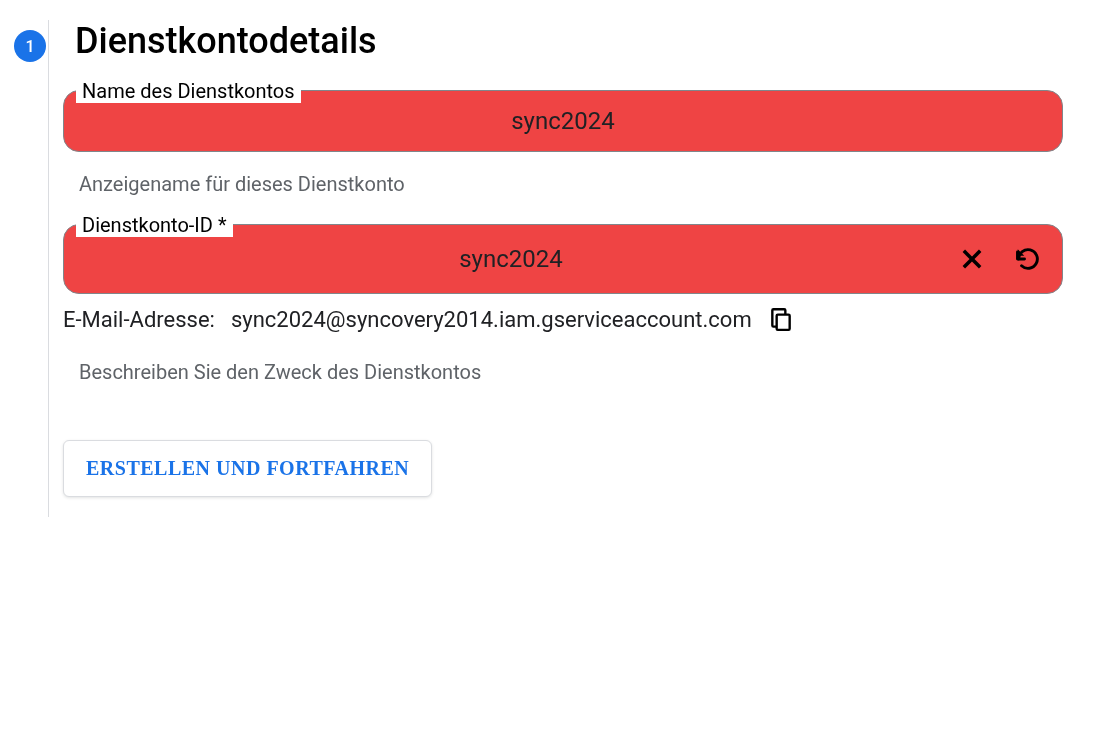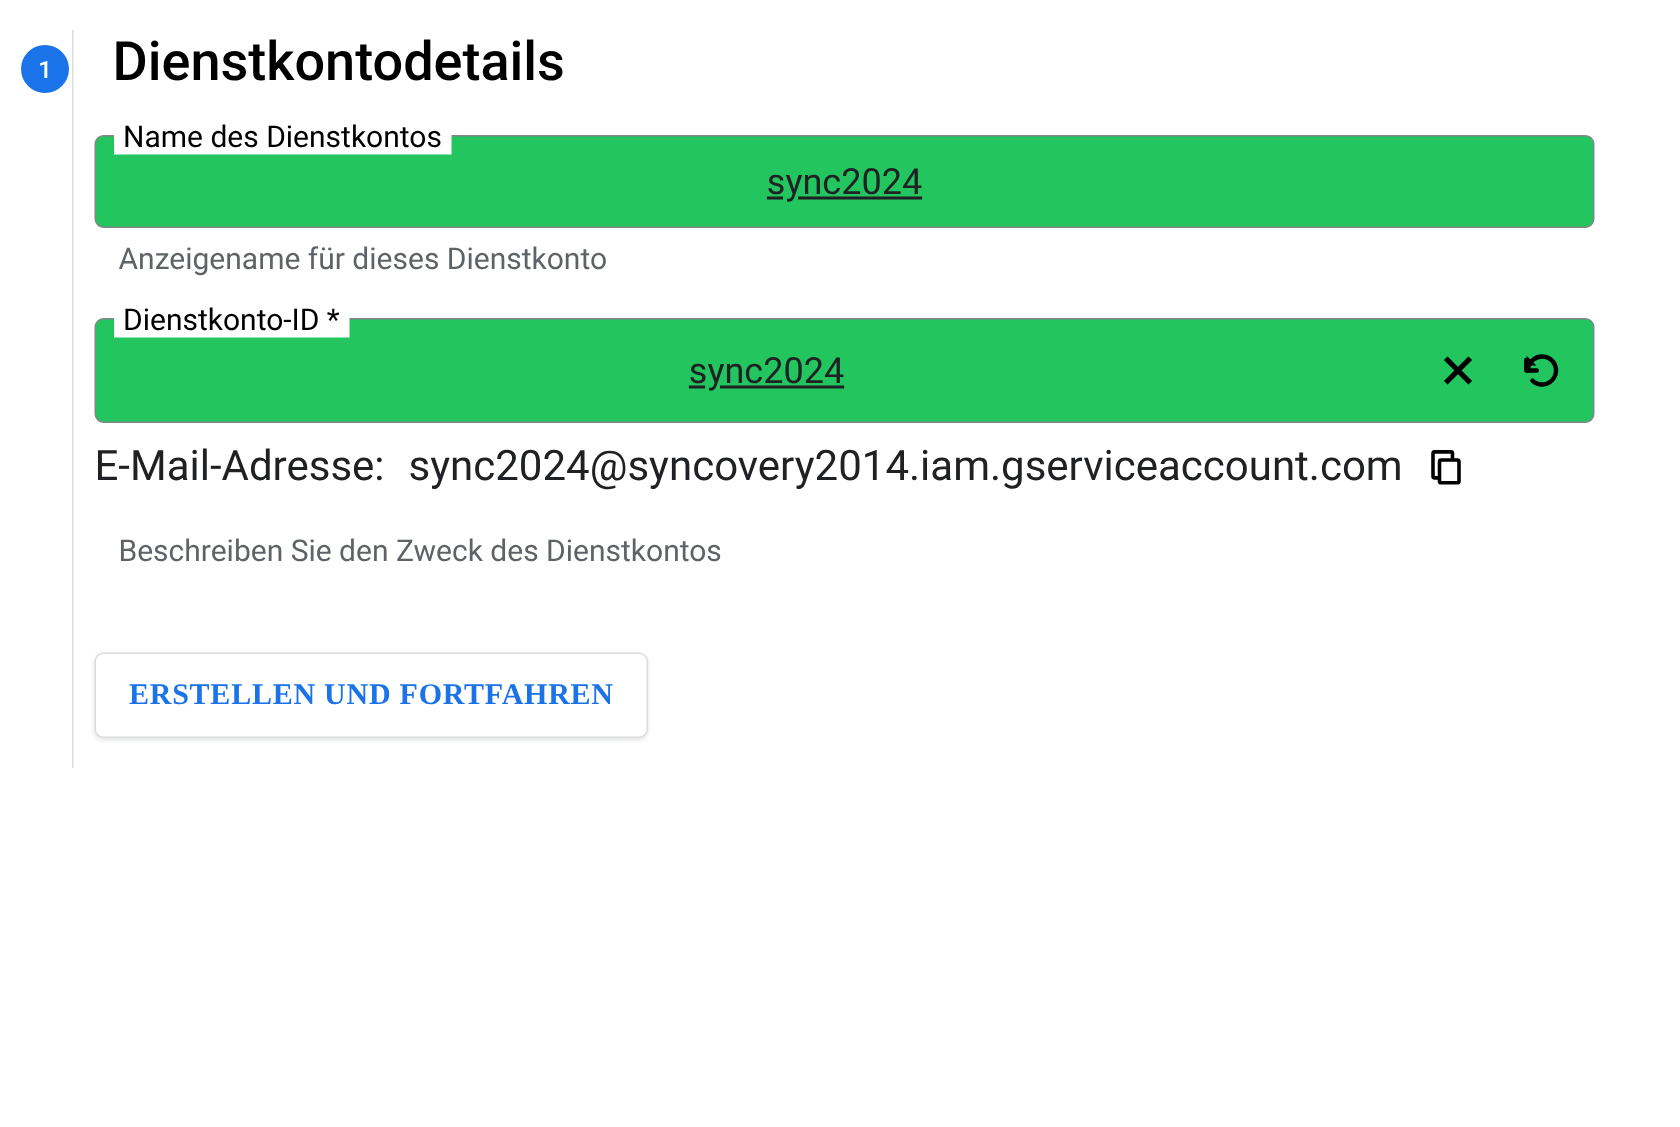--- a/index.html
+++ b/index.html
@@ -50,26 +50,25 @@
     .form-area {
       max-width: 1000px;
     }
     .field-wrapper {
       position: relative;
       margin-bottom: 12px;
     }
     .outlined-field {
       position: relative;
       border: 1px solid #80868b;
-      border-radius: 6px;
+      border-radius: 16px;
       padding: 16px 16px;
       display: flex;
       align-items: center;
-      background: #22c55e;
-      text-decoration: underline;
+      background: #ef4444;
     }
     .outlined-field.focused {
       border: 3px solid #1a73e8;
       padding: 14px 14px;
     }
     .field-label {
       position: absolute;
       top: -12px;
       left: 12px;
       background: #ffffff;
@@ -89,21 +88,21 @@
       font-size: 24px;
       width: 100%;
       color: #202124;
       font-family: inherit;
       background: transparent;
       text-align: center;
     }
     .field-helper {
       font-size: 20px;
       color: #5f6368;
-      margin-top: 8px;
+      margin-top: 20px;
       margin-left: 16px;
       margin-bottom: 28px;
     }
     .field-actions {
       display: flex;
       gap: 20px;
       align-items: center;
       margin-left: 12px;
     }
     .icon-button {
@@ -116,21 +115,21 @@
       justify-content: center;
     }
     .icon-button svg {
       width: 28px;
       height: 28px;
     }
     .email-row {
       display: flex;
       align-items: center;
       gap: 16px;
-      font-size: 28px;
+      font-size: 22px;
       color: #202124;
       margin-bottom: 28px;
       margin-top: 8px;
     }
     .email-label {
       color: #202124;
     }
     .email-value {
       color: #202124;
       text-align: center;

